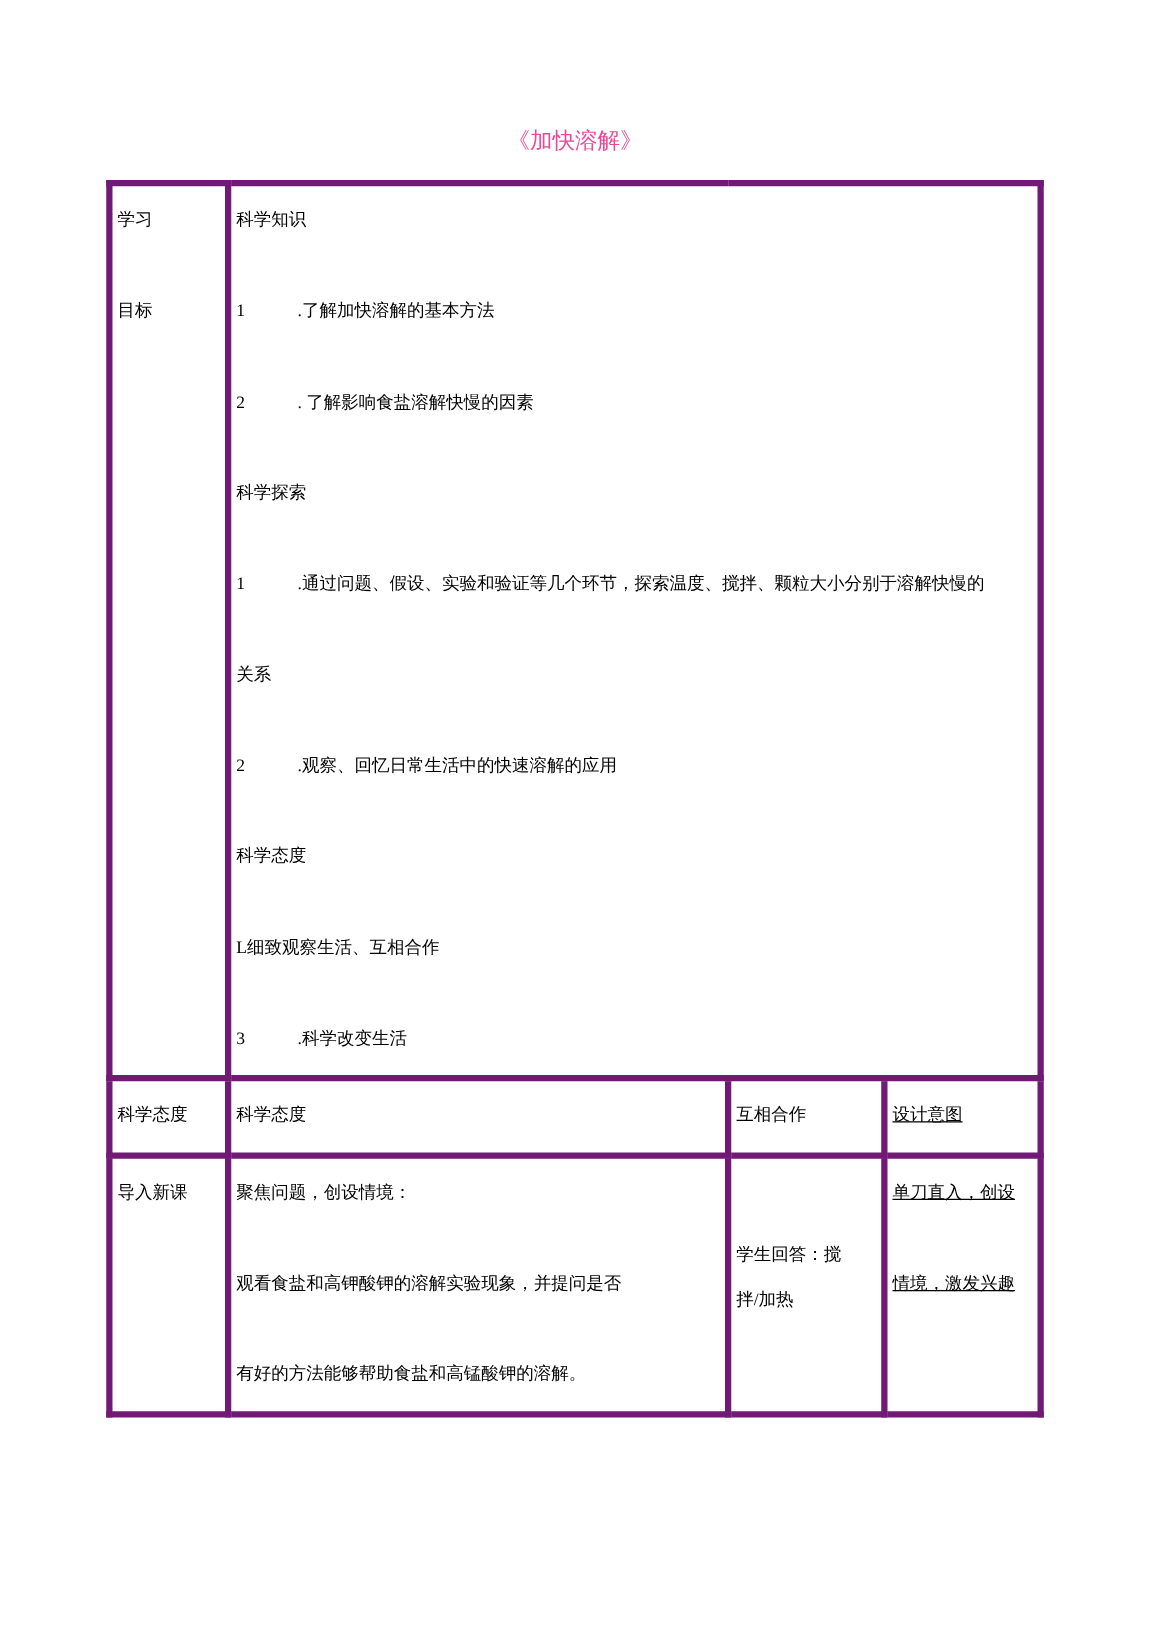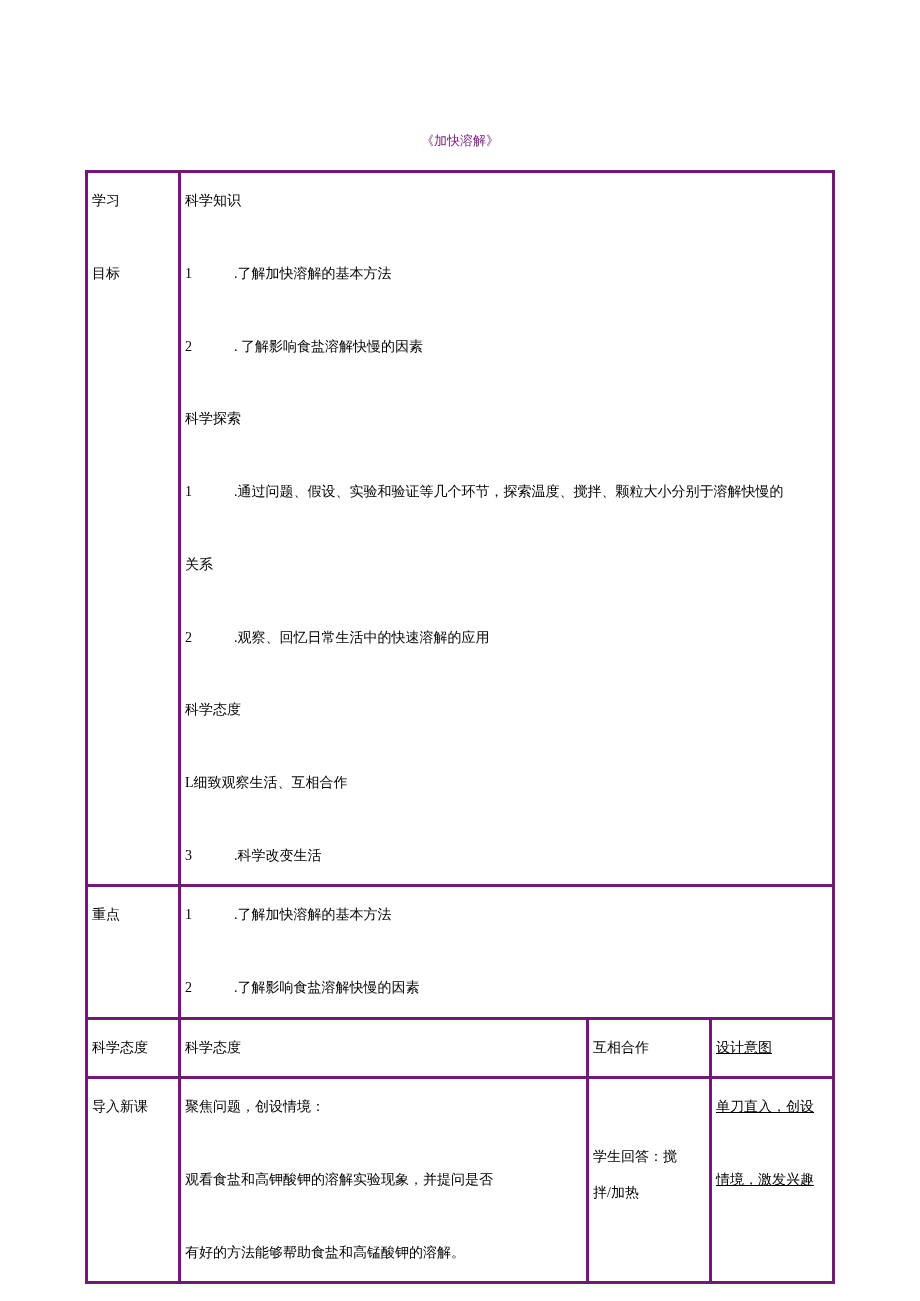--- a/index.html
+++ b/index.html
@@ -9,33 +9,32 @@
     font-family: "SimSun", "宋体", serif;
     width: 920px;
   }
   .page {
     width: 920px;
     padding: 100px 85px 60px 85px;
     box-sizing: border-box;
   }
   .title {
     text-align: center;
-    color: #701a75;
-    font-size: 13px;
+    color: #ec4899;
+    font-size: 18px;
     margin-bottom: 20px;
-    margin-top: 32px;
   }
   table {
     border-collapse: collapse;
     width: 100%;
     font-size: 14px;
     color: #000;
   }
   td {
-    border: 3px solid #701a75;
+    border: 5px solid #701a75;
     padding: 0;
     vertical-align: top;
   }
   .cell {
     padding: 10px 4px;
     line-height: 2.6;
   }
   .header-cell {
     text-align: center;
     padding: 12px 0;
@@ -75,30 +74,20 @@
 2　　　.观察、回忆日常生活中的快速溶解的应用
 
 科学态度
 
 L细致观察生活、互相合作
 
 3　　　.科学改变生活</div>
       </td>
     </tr>
 
-    <tr>
-      <td class="col1">
-        <div class="cell">重点</div>
-      </td>
-      <td colspan="4">
-        <div class="cell" style="white-space:pre-line;">1　　　.了解加快溶解的基本方法
-
-2　　　.了解影响食盐溶解快慢的因素</div>
-      </td>
-    </tr>
 
 
 
     <tr>
       <td class="col1">
         <div class="cell">科学态度</div>
       </td>
       <td colspan="2">
         <div class="cell">科学态度</div>
       </td>

